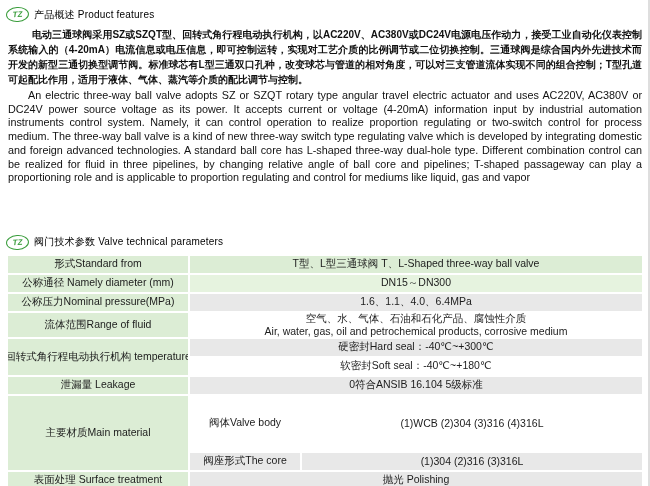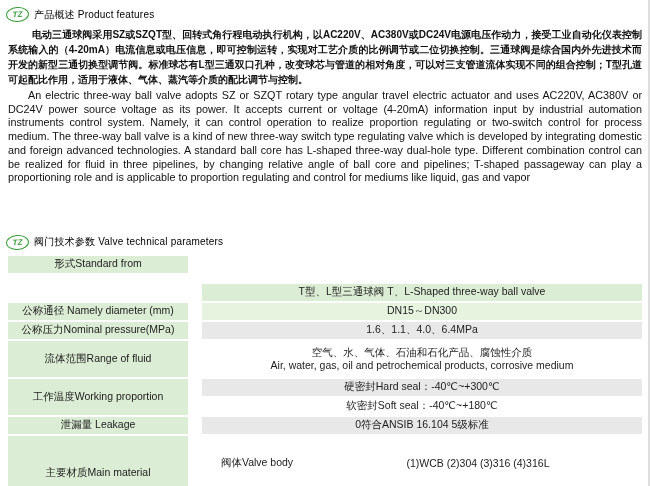--- a/index.html
+++ b/index.html
@@ -17,29 +17,29 @@
     color:var(--green-brand,#3a9d3c);font-style:italic;font-weight:bold;font-size:8px;line-height:1;
     transform:rotate(-4deg);
   }
   .sec-title{font-size:10px;font-weight:normal;color:#000;letter-spacing:.2px;white-space:nowrap;}
   
   .para{margin:4px 8px 0 8px;text-align:justify;}
   .para.cn{font-size:10px;line-height:15px;font-weight:600;text-indent:24px;margin-top:5px;}
   .para.en{font-size:10.8px;line-height:13.7px;font-weight:400;text-indent:20px;margin-top:2px;}
   
   .vtable{margin:6px 8px 0 8px;width:634px;display:flex;flex-direction:column;gap:2px;font-size:10.5px;color:#1c1c1c;}
-  .trow{display:flex;gap:14px;border-radius:7px;}
+  .trow{display:flex;gap:2px;border-radius:7px;}
   .cell{display:flex;align-items:center;justify-content:center;text-align:center;white-space:nowrap;overflow:hidden;}
   .lbl{flex:0 0 180px;background:var(--green,#dcedd5);}
   .val{flex:1 1 auto;background:#fff;}
   .mid{flex:0 0 110px;}
-  .h17{height:17px;} .h28{height:36px;}
+  .h17{height:17px;} .h28{height:24px;}
   .subcol{flex:1 1 auto;display:flex;flex-direction:column;gap:2px;}
   .subrow{display:flex;gap:2px;margin-top:19px;}
-  .bg-green{background:var(--green,#dcedd5);margin-top:28px;}
+  .bg-green{background:var(--green,#dcedd5);}
   .bg-green-light{background:var(--green-light,#e6f3df);}
   .bg-gray{background:var(--gray,#e8e8e8);}
   .bg-white{background:#ffffff;}
   .two-line{display:flex;flex-direction:column;justify-content:center;line-height:13px;}
   .two-line span{display:block;}
 </style>
 </head>
 <body>
 
 <div class="page">
@@ -81,21 +81,21 @@
 
     <div class="trow">
       <div class="cell lbl h28">流体范围Range of fluid</div>
       <div class="cell val h28 bg-white two-line">
         <span>空气、水、气体、石油和石化产品、腐蚀性介质</span>
         <span>Air, water, gas, oil and petrochemical products, corrosive medium</span>
       </div>
     </div>
 
     <div class="trow">
-      <div class="cell lbl">工作温度Working proportion</div>
+      <div class="cell lbl">回转式角行程电动执行机构 temperature</div>
       <div class="subcol">
         <div class="cell val h17 bg-gray">硬密封Hard seal：-40℃~+300℃</div>
         <div class="cell val h17 bg-white">软密封Soft seal：-40℃~+180℃</div>
       </div>
     </div>
 
     <div class="trow">
       <div class="cell lbl h17">泄漏量 Leakage</div>
       <div class="cell val h17 bg-gray">0符合ANSIB 16.104 5级标准</div>
     </div>

